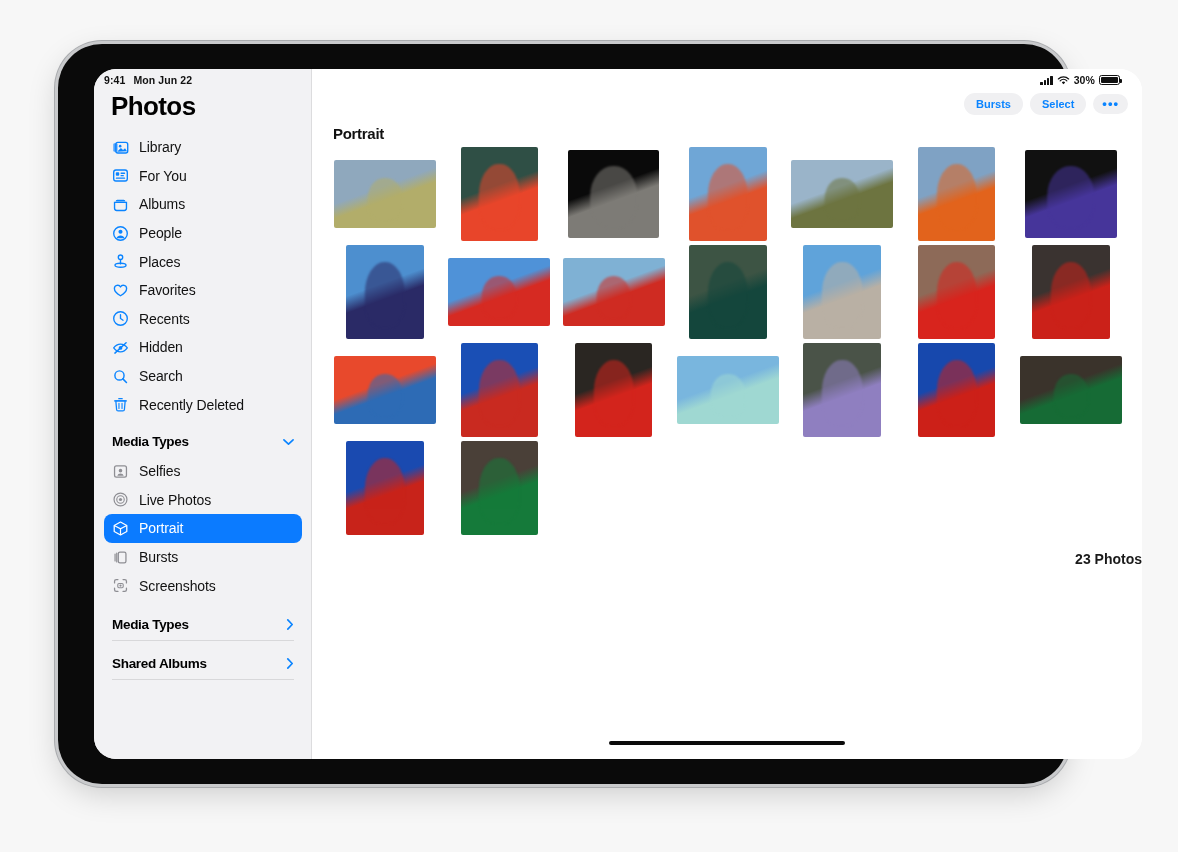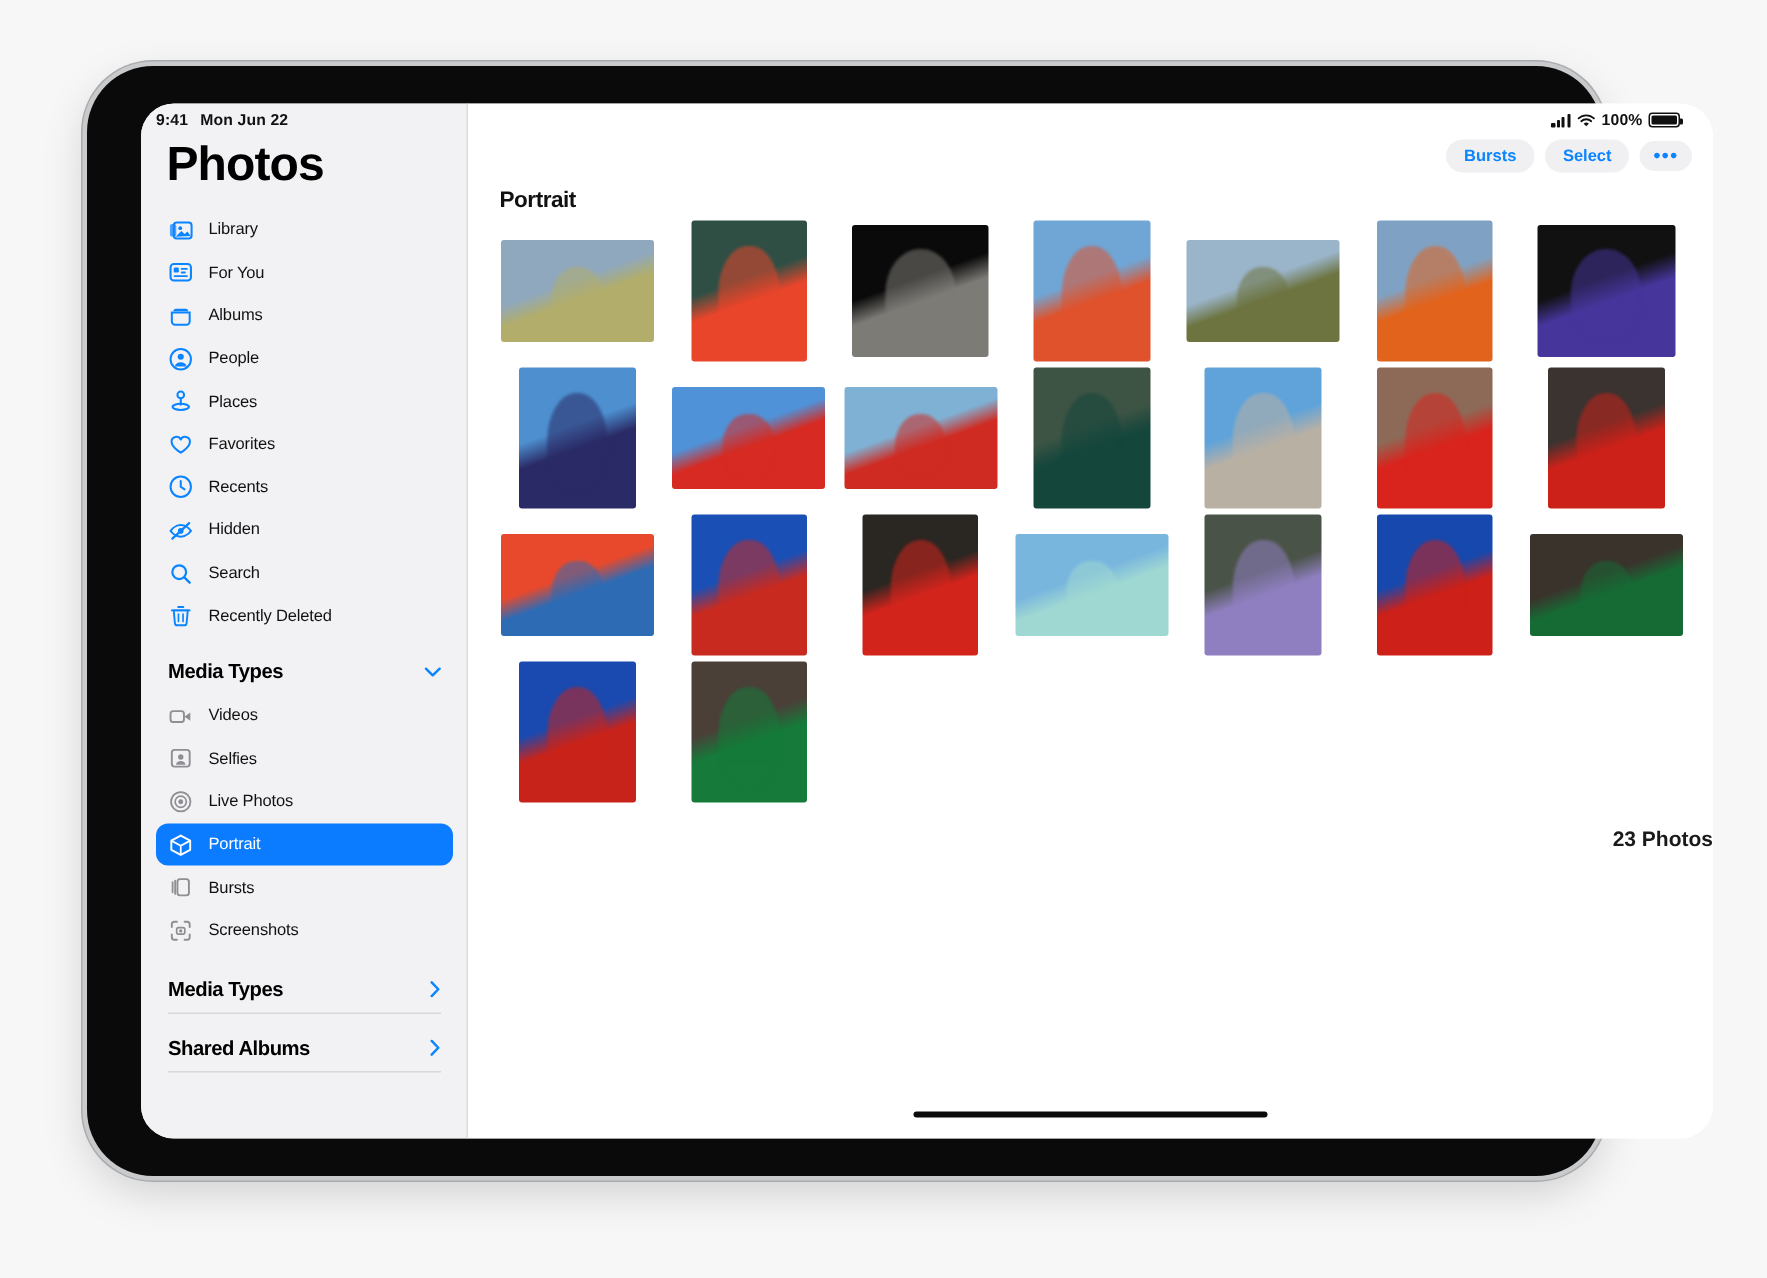--- a/index.html
+++ b/index.html
@@ -82,30 +82,30 @@
     content:""; position:absolute; right:0; top:0; bottom:0;
     width:1px; background:#dcdcde;
   }
   .sb-toprow {
     display: flex; align-items: center; justify-content: space-between;
     height: 22px; padding: 0 6px; margin-bottom: 10px;
   }
   .edit-link { color:#0a84ff; font-size:12.5px; font-weight:600; cursor:pointer; }
 
   #photos-title {
-    font-size: 32px; font-weight: bold; color:#000;
+    font-size: 26px; font-weight: bold; color:#000;
     letter-spacing: -.6px; padding: 0 7px; margin-bottom: 11px;
   }
 
   .nav-item {
     display:flex; align-items:center; gap:10px;
     height: 28.6px; padding: 0 8px;
     border-radius: 8px; cursor: pointer;
   }
-  .nav-item .lbl { font-size:11px; color:#111; letter-spacing:-.1px; }
+  .nav-item .lbl { font-size:14px; color:#111; letter-spacing:-.1px; }
   .nav-item.active { background:#0b7bff; }
   .nav-item.active .lbl { color:#fff; }
   .ico { width:17px; height:17px; flex:0 0 17px; display:block; }
 
   .section-head {
     display:flex; align-items:center; justify-content:space-between;
     padding: 0 8px; height: 30px; margin-top: 8px; cursor: pointer;
   }
   .section-head .t { font-size:13.5px; font-weight:bold; color:#000; letter-spacing:-.3px; }
   .sect-divider { height:1px; background:#d8d8da; margin:0 8px; }
@@ -176,21 +176,21 @@
               <i></i>
               <i></i>
               <i></i>
               <i></i>
             </span>
           <svg class="ico" style="width:13px;height:11px;flex:0 0 13px" viewBox="0 0 16 12">
             <path d="M8 10.6 5.9 8.4a3 3 0 0 1 4.2 0z" fill="#111"></path>
             <path d="M3.9 6.4a5.9 5.9 0 0 1 8.2 0" stroke="#111" stroke-width="1.5" fill="none" stroke-linecap="round"></path>
             <path d="M1.7 4.1a9 9 0 0 1 12.6 0" stroke="#111" stroke-width="1.5" fill="none" stroke-linecap="round"></path>
           </svg>
-          <span>100%</span>
+          <span>30%</span>
           <span class="batt">
               <span></span>
             </span>
         </div>
       </div>
 
       <div id="app">
 
         <div id="sidebar">
 
@@ -288,27 +288,20 @@
           </div>
 
           <div class="section-head">
             <span class="t">Media Types</span>
             <svg style="width:11px;height:8px" viewBox="0 0 12 8">
               <path d="M1 1.6 6 6.4l5-4.8" fill="none" stroke="#0a84ff" stroke-width="1.8" stroke-linecap="round" stroke-linejoin="round"></path>
             </svg>
           </div>
 
           <div>
-            <div class="nav-item">
-              <svg class="ico" viewBox="0 0 20 20">
-                <rect x="2" y="6" width="10.5" height="8.5" rx="2" fill="none" stroke="#8e8e93" stroke-width="1.5"></rect>
-                <path d="M13 10.2 17.5 7v6.6L13 10.4z" fill="#8e8e93"></path>
-              </svg>
-              <span class="lbl">Videos</span>
-            </div>
 
             <div class="nav-item">
               <svg class="ico" viewBox="0 0 20 20">
                 <rect x="3" y="3.4" width="14" height="13.2" rx="2.2" fill="none" stroke="#8e8e93" stroke-width="1.5"></rect>
                 <circle cx="10" cy="9" r="2.1" fill="#8e8e93"></circle>
                 <path d="M6.2 15a4 4 0 0 1 7.6 0z" fill="#8e8e93"></path>
               </svg>
               <span class="lbl">Selfies</span>
             </div>
 

